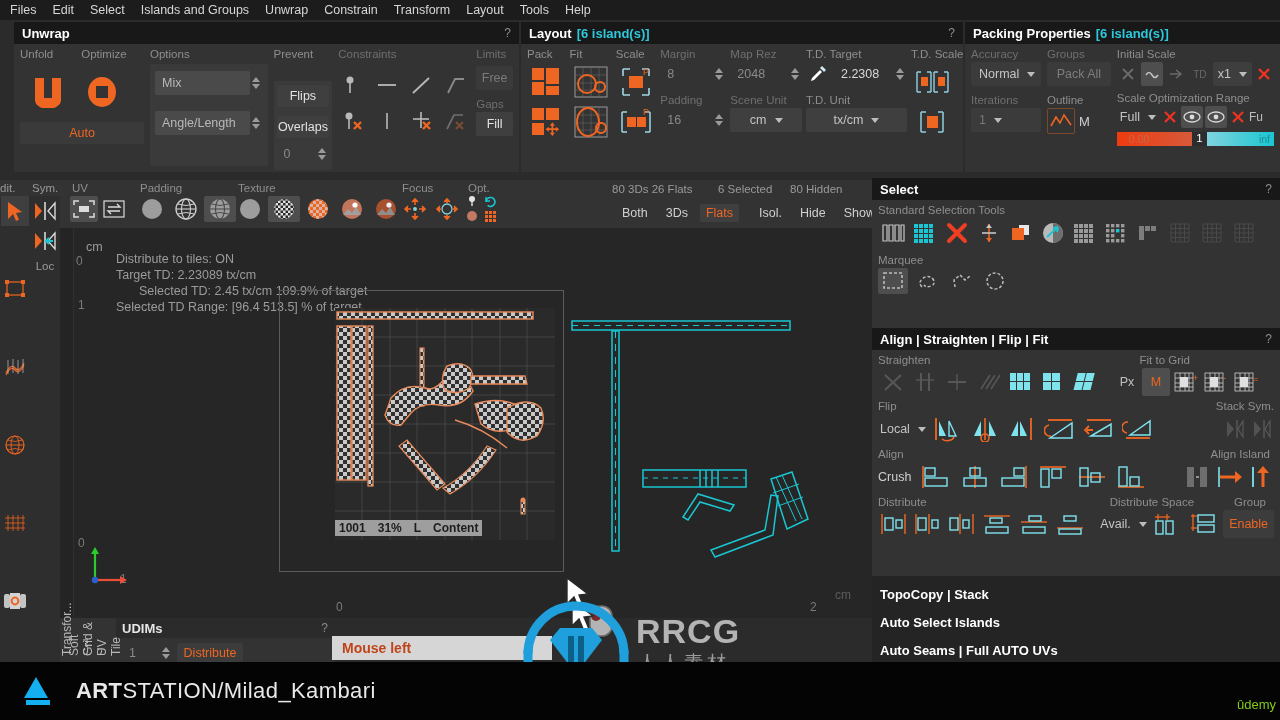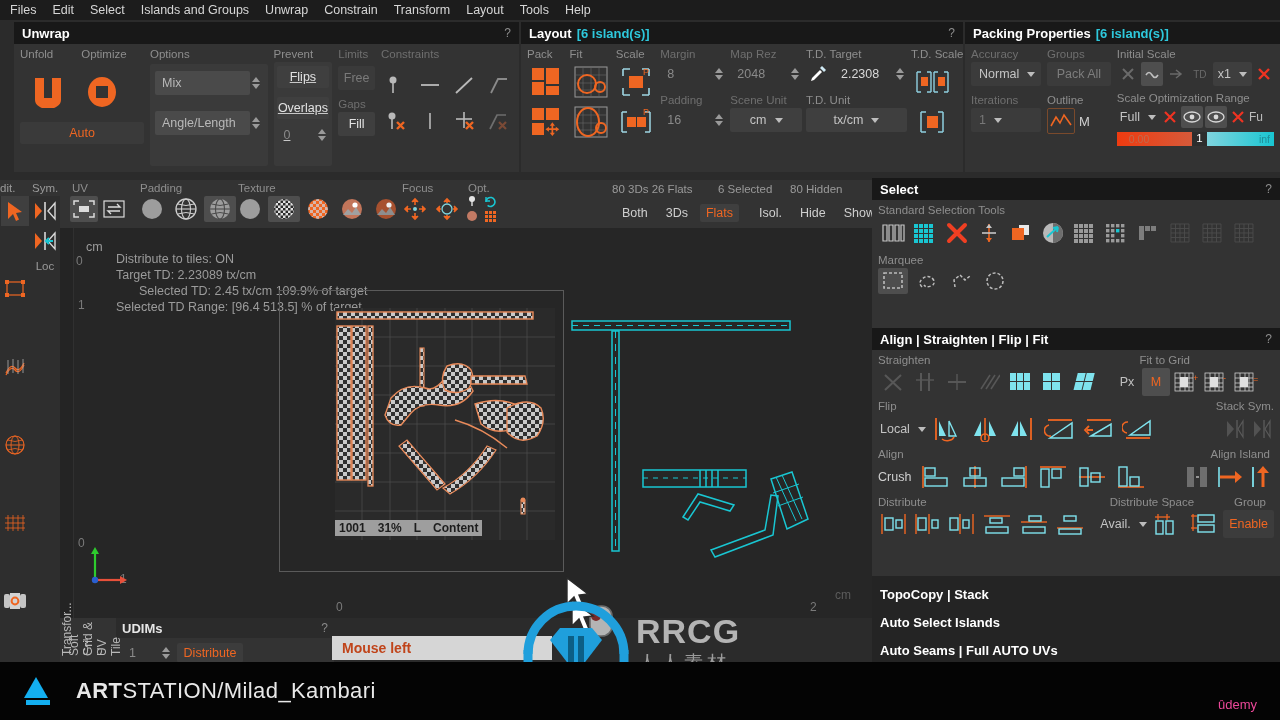--- a/index.html
+++ b/index.html
@@ -77,21 +77,21 @@
   .ltool { width:28px; height:30px; display:flex; align-items:center; justify-content:center; cursor:pointer;}
   .ltool.sel { background:#3f3f3f; }
 
   
   #artbar {
     position:absolute; left:0; bottom:0; width:1280px; height:58px;
     background:#040404; display:flex; align-items:center; padding-left:22px;
   }
   #artbar .as-text { font-size:22px; color:#e8e8e8; letter-spacing:.4px; margin-left:14px; }
   #artbar .as-text b { font-weight:bold; }
-  #udemy { position:absolute; right:23px; bottom:8px; color:#ec4899; font-size:13px; }
+  #udemy { position:absolute; right:4px; bottom:8px; color:#84cc16; font-size:13px; }
 
   #rrcg { position:absolute; left:520px; bottom:26px; width:240px; height:96px; pointer-events:none; }
   #rrcg .rt { position:absolute; left:116px; top:14px; font-size:34px; font-weight:bold;
               color:#b4b4b4; letter-spacing:1px; }
   #rrcg .rcn { position:absolute; left:118px; top:52px; font-size:19px; color:#9c9c9c; letter-spacing:4px;}
 
   .tooltip {
     position:absolute; background:#d6d6d6; color:#c0441a; font-weight:bold; font-size:14px;
     display:flex; align-items:center; padding:0 10px;
   }
@@ -166,42 +166,33 @@
             <div class="spin">
                 <i class="up"></i>
                 <i class="dn"></i>
               </div>
           </div>
         </div>
       </div>
 
       <div style="width:64px; display:flex; flex-direction:column;">
         <div class="grp-label">Prevent</div>
-        <div class="sunken" style="flex:1; margin-top:0; padding:4px 3px;text-decoration:underline;">
+        <div class="sunken" style="flex:1; margin-top:19px; padding:4px 3px;">
           <div class="lbl-btn" style="background:#3f3f3f;color:#e2e2e2;height:22px;">Flips</div>
           <div class="lbl-btn" style="background:#3f3f3f;color:#e2e2e2;height:22px;margin-top:9px;">Overlaps</div>
           <div style="display:flex;align-items:center;margin-top:4px;">
             <div class="numfield" style="flex:1;background:transparent;">0</div>
             <div class="spin">
                 <i class="up"></i>
                 <i class="dn"></i>
               </div>
           </div>
         </div>
       </div>
 
-      <div style="width:40px; display:flex; flex-direction:column;">
-        <div class="grp-label dim">Limits</div>
-        <div style="margin-top:4px;">
-          <div class="lbl-btn" style="background:#3a3a3a;color:#7a7a7a;height:24px;">Free</div>
-          <div class="grp-label dim" style="margin-top:8px;">Gaps</div>
-          <div class="lbl-btn" style="background:#3f3f3f;color:#e2e2e2;height:24px;margin-top:2px;">Fill</div>
-        </div>
-      </div>
-
       <div style="flex:1; display:flex; flex-direction:column;">
         <div class="grp-label dim">Constraints</div>
         <div style="display:flex; gap:4px; margin-top:8px;">
           <div class="btn-ico">
             <svg width="22" height="22">
                 <circle cx="8" cy="6" r="3.5" fill="#b9b9b9"></circle>
                 <line x1="8" y1="9" x2="8" y2="19" stroke="#b9b9b9" stroke-width="1.6"></line>
               </svg>
             </div>
           <div class="btn-ico">
@@ -239,20 +230,29 @@
                 <line x1="11" y1="2" x2="11" y2="18" stroke="#b9b9b9" stroke-width="1.6"></line>
             <path d="M13 12 l7 7 M20 12 l-7 7" stroke="#ef6622" stroke-width="2.4"></path>
               </svg>
             </div>
           <div class="btn-ico">
             <svg width="22" height="22">
                 <path d="M3 19 L10 5 L19 5" stroke="#6e6e6e" stroke-width="1.7" fill="none"></path>
             <path d="M12 12 l7 7 M19 12 l-7 7" stroke="#7a4a36" stroke-width="2.2"></path>
               </svg>
             </div>
+        </div>
+      </div>
+
+      <div style="width:40px; display:flex; flex-direction:column;">
+        <div class="grp-label dim">Limits</div>
+        <div style="margin-top:4px;">
+          <div class="lbl-btn" style="background:#3a3a3a;color:#7a7a7a;height:24px;">Free</div>
+          <div class="grp-label dim" style="margin-top:8px;">Gaps</div>
+          <div class="lbl-btn" style="background:#3f3f3f;color:#e2e2e2;height:24px;margin-top:2px;">Fill</div>
         </div>
       </div>
 
     </div>
   </div>
 
   <div class="panel" style="left:521px; top:22px; width:442px; height:150px;">
     <div class="panel-title">
       <span>Layout</span>
       <span class="cyan">[6 island(s)]</span>

